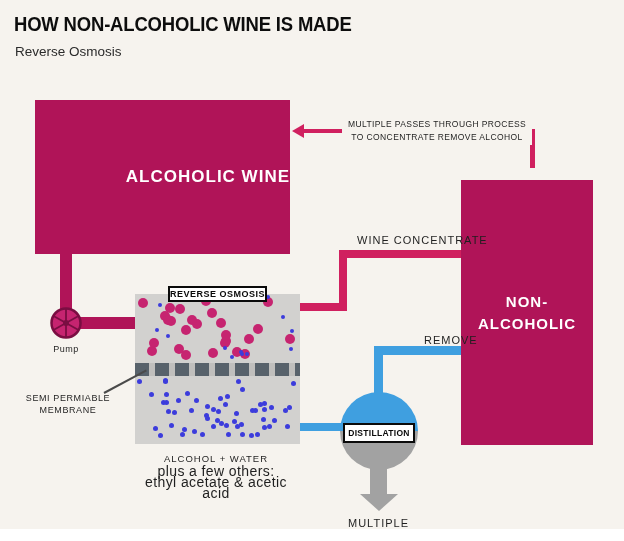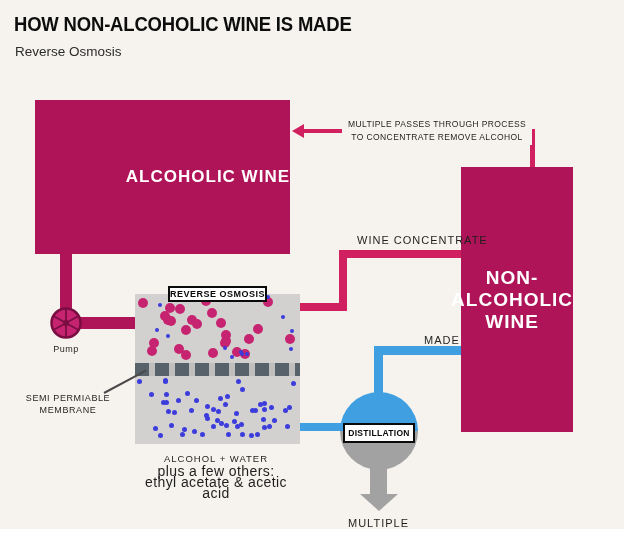--- a/index.html
+++ b/index.html
@@ -16,21 +16,21 @@
   .pipe{position:absolute;}
   .pipe.magenta{background:var(--magenta);}
   .pipe.pink{background:var(--pink);}
   .pipe.blue{background:var(--blue);}
   .arrowhead-left{position:absolute;width:0;height:0;
     border-top:7px solid transparent;border-bottom:7px solid transparent;border-right:12px solid var(--pink);}
   .node-box{position:absolute;background:var(--magenta);color:#fff;display:flex;align-items:center;
     justify-content:flex-end;text-align:center;}
   .node-box .box-label{font-weight:bold;letter-spacing:1px;}
   .alc{left:35px;top:100px;width:255px;height:154px;font-size:17px;}
-  .na{left:461px;top:167px;width:112px;height:265px;font-size:19px;line-height:22px;}
+  .na{left:461px;top:180px;width:132px;height:265px;font-size:15px;line-height:22px;}
   .ro-box{position:absolute;left:135px;top:294px;width:165px;height:150px;background:var(--ro_bg);}
   .ro-zone{position:absolute;overflow:hidden;}
   .ro-zone.top{left:1px;top:1px;width:163px;height:66px;}
   .ro-zone.bottom{left:1px;top:84px;width:163px;height:60px;}
   .membrane{position:absolute;left:0;top:69px;width:165px;height:13px;background-color:#c0bfbd;
     background-image:repeating-linear-gradient(90deg,var(--membrane) 0 14px,transparent 14px 20px);}
   .dot{position:absolute;border-radius:50%;}
   .dot-wine{background:var(--dot_magenta);}
   .dot-water{background:var(--dot_blue);}
   .framed-label{position:absolute;background:#ffffff;border:2px solid #0a0a0a;color:#0a0a0a;
@@ -185,21 +185,20 @@
         <div class="dot dot-water" style="width: 5px; height: 5px; left: 103.865px; top: 8.93116px;"></div>
       </div>
   </div>
 
   <div class="node-box alc">
     <span class="box-label">ALCOHOLIC WINE</span>
   </div>
   <div class="node-box na">
     <div class="box-label">
       <div>NON-ALCOHOLIC</div>
-      <div>WINE</div>
     </div>
   </div>
 
   <div class="distill"></div>
 
   <div class="framed-label ro-label">REVERSE OSMOSIS</div>
   <div class="framed-label distill-label">DISTILLATION</div>
 
   <svg class="pump-svg" width="36" height="36" viewBox="0 0 36 36">
     <circle cx="18" cy="18" r="14.5" fill="var(--dot_magenta)" stroke="#7a0e42" stroke-width="2.5"></circle>
@@ -214,21 +213,21 @@
     <circle cx="18" cy="18" r="3" fill="#7a0e42"></circle>
   </svg>
   <div class="small-label pump-caption">Pump</div>
 
   <div class="feedback-text">
     <div>MULTIPLE PASSES THROUGH PROCESS</div>
     <div>TO CONCENTRATE REMOVE ALCOHOL</div>
   </div>
 
   <div class="small-label" style="left:357px;top:234px">WINE CONCENTRATE</div>
-  <div class="small-label" style="left:424px;top:334px">MADE</div>
+  <div class="small-label" style="left:424px;top:334px">REMOVE</div>
   <div class="small-label alcohol-caption">MULTIPLE</div>
 
   <div class="small-label membrane-note">
     <div>SEMI PERMIABLE</div>
     <div>MEMBRANE</div>
   </div>
   <div class="pointer-line"></div>
 
   <div class="byproduct">
     <div class="l1">ALCOHOL + WATER</div>

